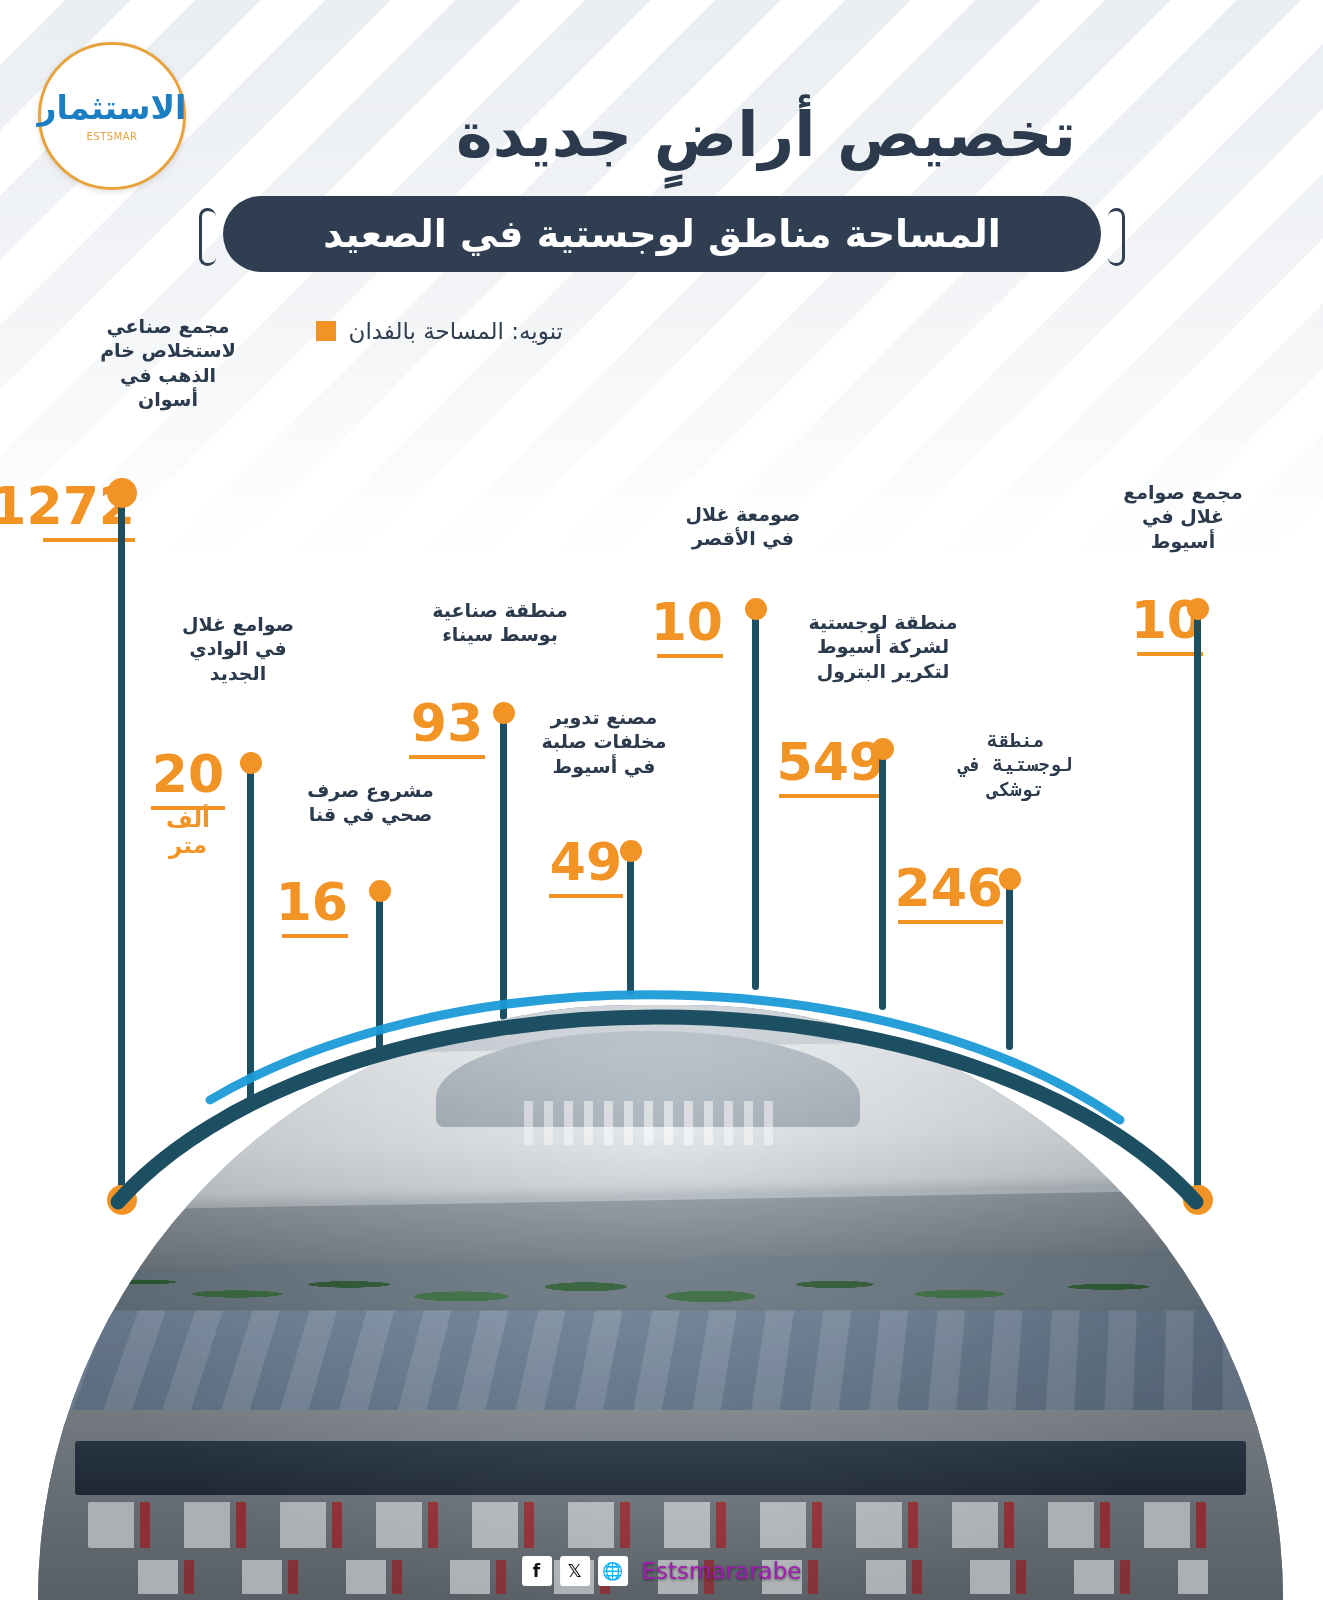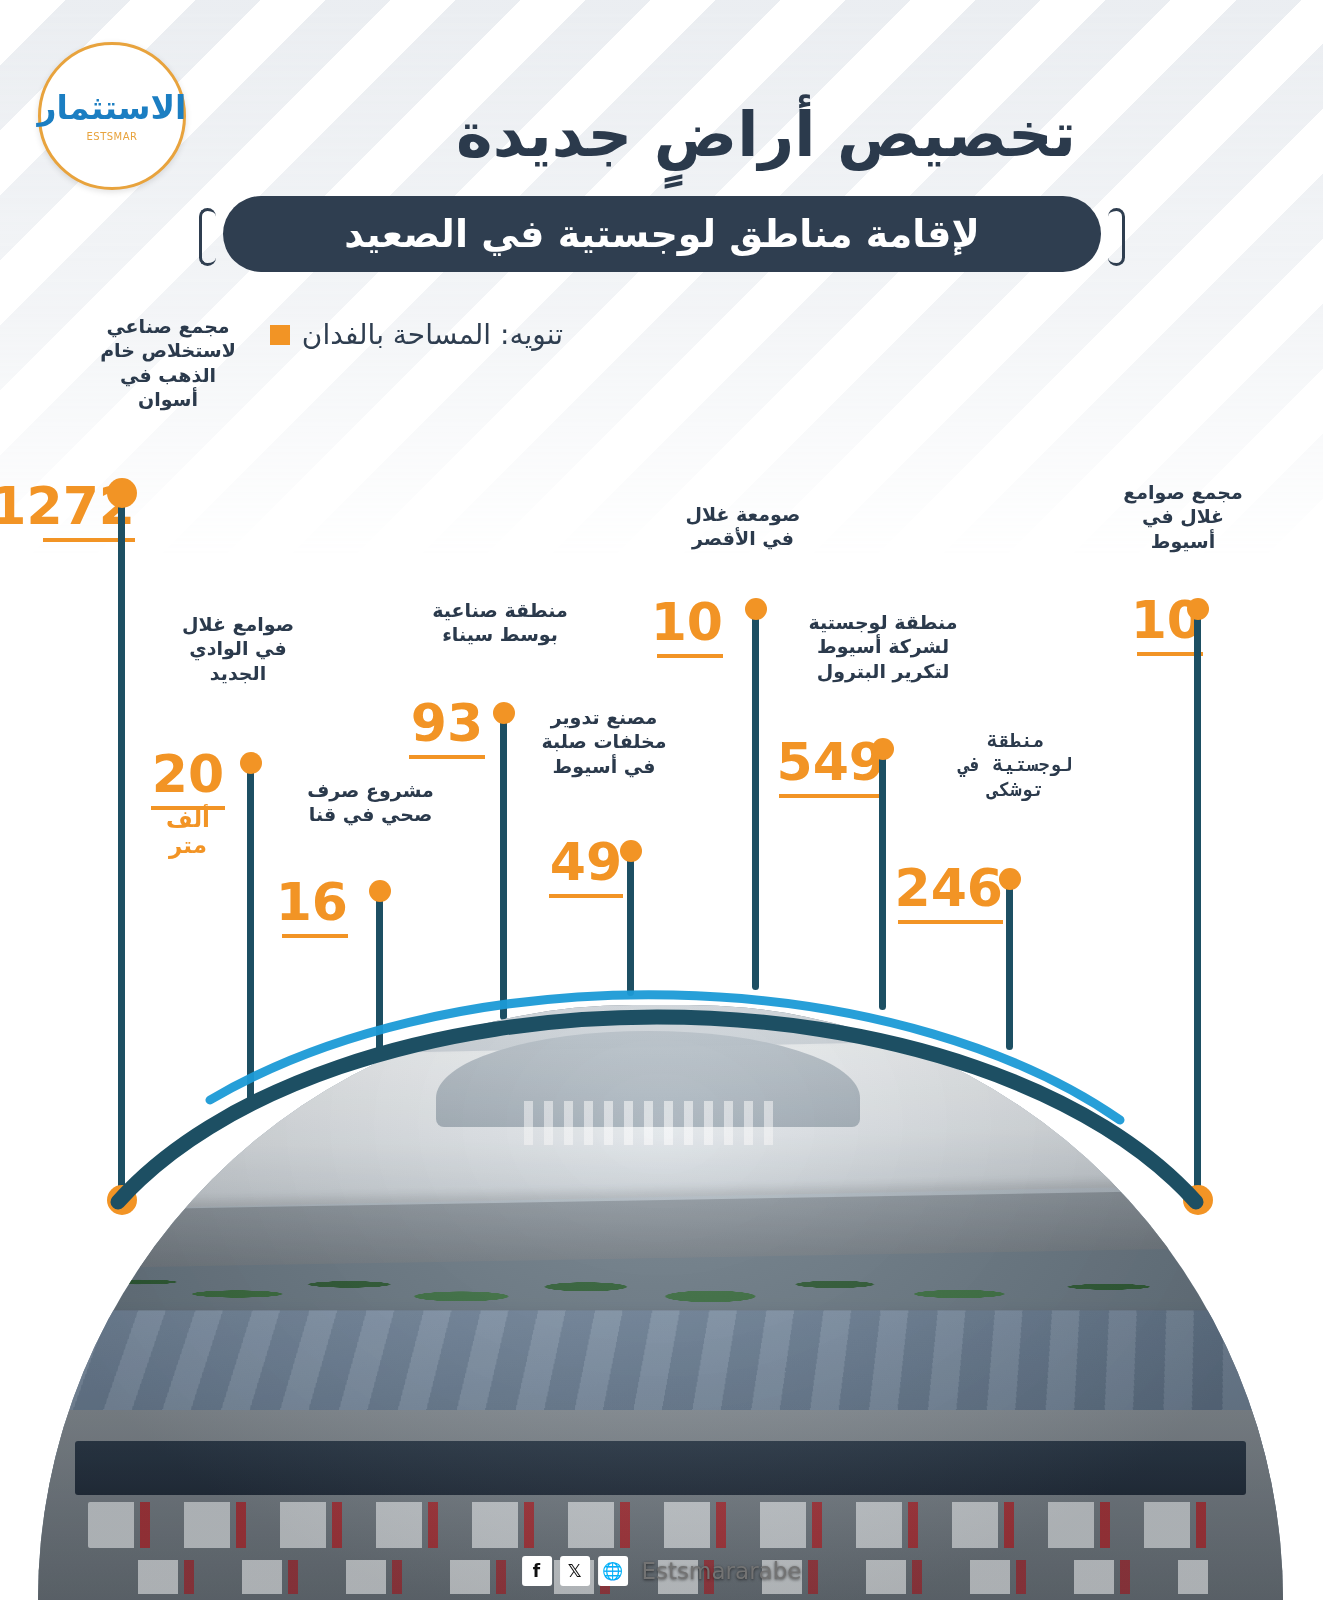--- a/index.html
+++ b/index.html
@@ -112,21 +112,21 @@
     align-items: center;
     gap: 12px;
   }
   .note-square {
     width: 20px;
     height: 20px;
     background: #f29425;
     order: 2;
   }
   .note-text {
-    font-size: 28px;
+    font-size: 23px;
     color: #2f3e50;
     order: 1;
   }
 
   
   .scene {
     position: absolute;
     left: 0;
     top: 930px;
     width: 1323px;
@@ -292,39 +292,39 @@
   }
   .sicon {
     width: 30px; height: 30px;
     background: #ffffff;
     color: #111;
     display: flex; align-items: center; justify-content: center;
     font-size: 17px; font-weight: bold;
     border-radius: 3px;
   }
   .shandle {
-    color: #737373;
+    color: #a21caf;
     font-size: 23px;
     margin-left: 6px;
     text-shadow: 0 1px 3px rgba(0,0,0,.6);
   }
 </style>
 </head>
 <body>
 
 <div class="bg-texture"></div>
 
 <div class="logo">
   <div class="logo-word">الاستثمار</div>
   <div class="logo-sub">ESTSMAR</div>
 </div>
 
 <div class="title-main">تخصيص أراضٍ جديدة</div>
 <div class="title-sub-wrap">
-  <div class="title-sub">لإقامة مناطق لوجستية في الصعيد</div>
+  <div class="title-sub">المساحة مناطق لوجستية في الصعيد</div>
 </div>
 
 <div class="note">
   <div class="note-text">تنويه: المساحة بالفدان</div>
   <div class="note-square"></div>
 </div>
 
 <div class="label" style="right:1040px; top:314px; width:230px;">مجمع صناعي<br>لاستخلاص خام<br>الذهب في<br>أسوان</div>
 <div class="value" style="right:1188px; top:480px; width:92px;">1272</div>
 

